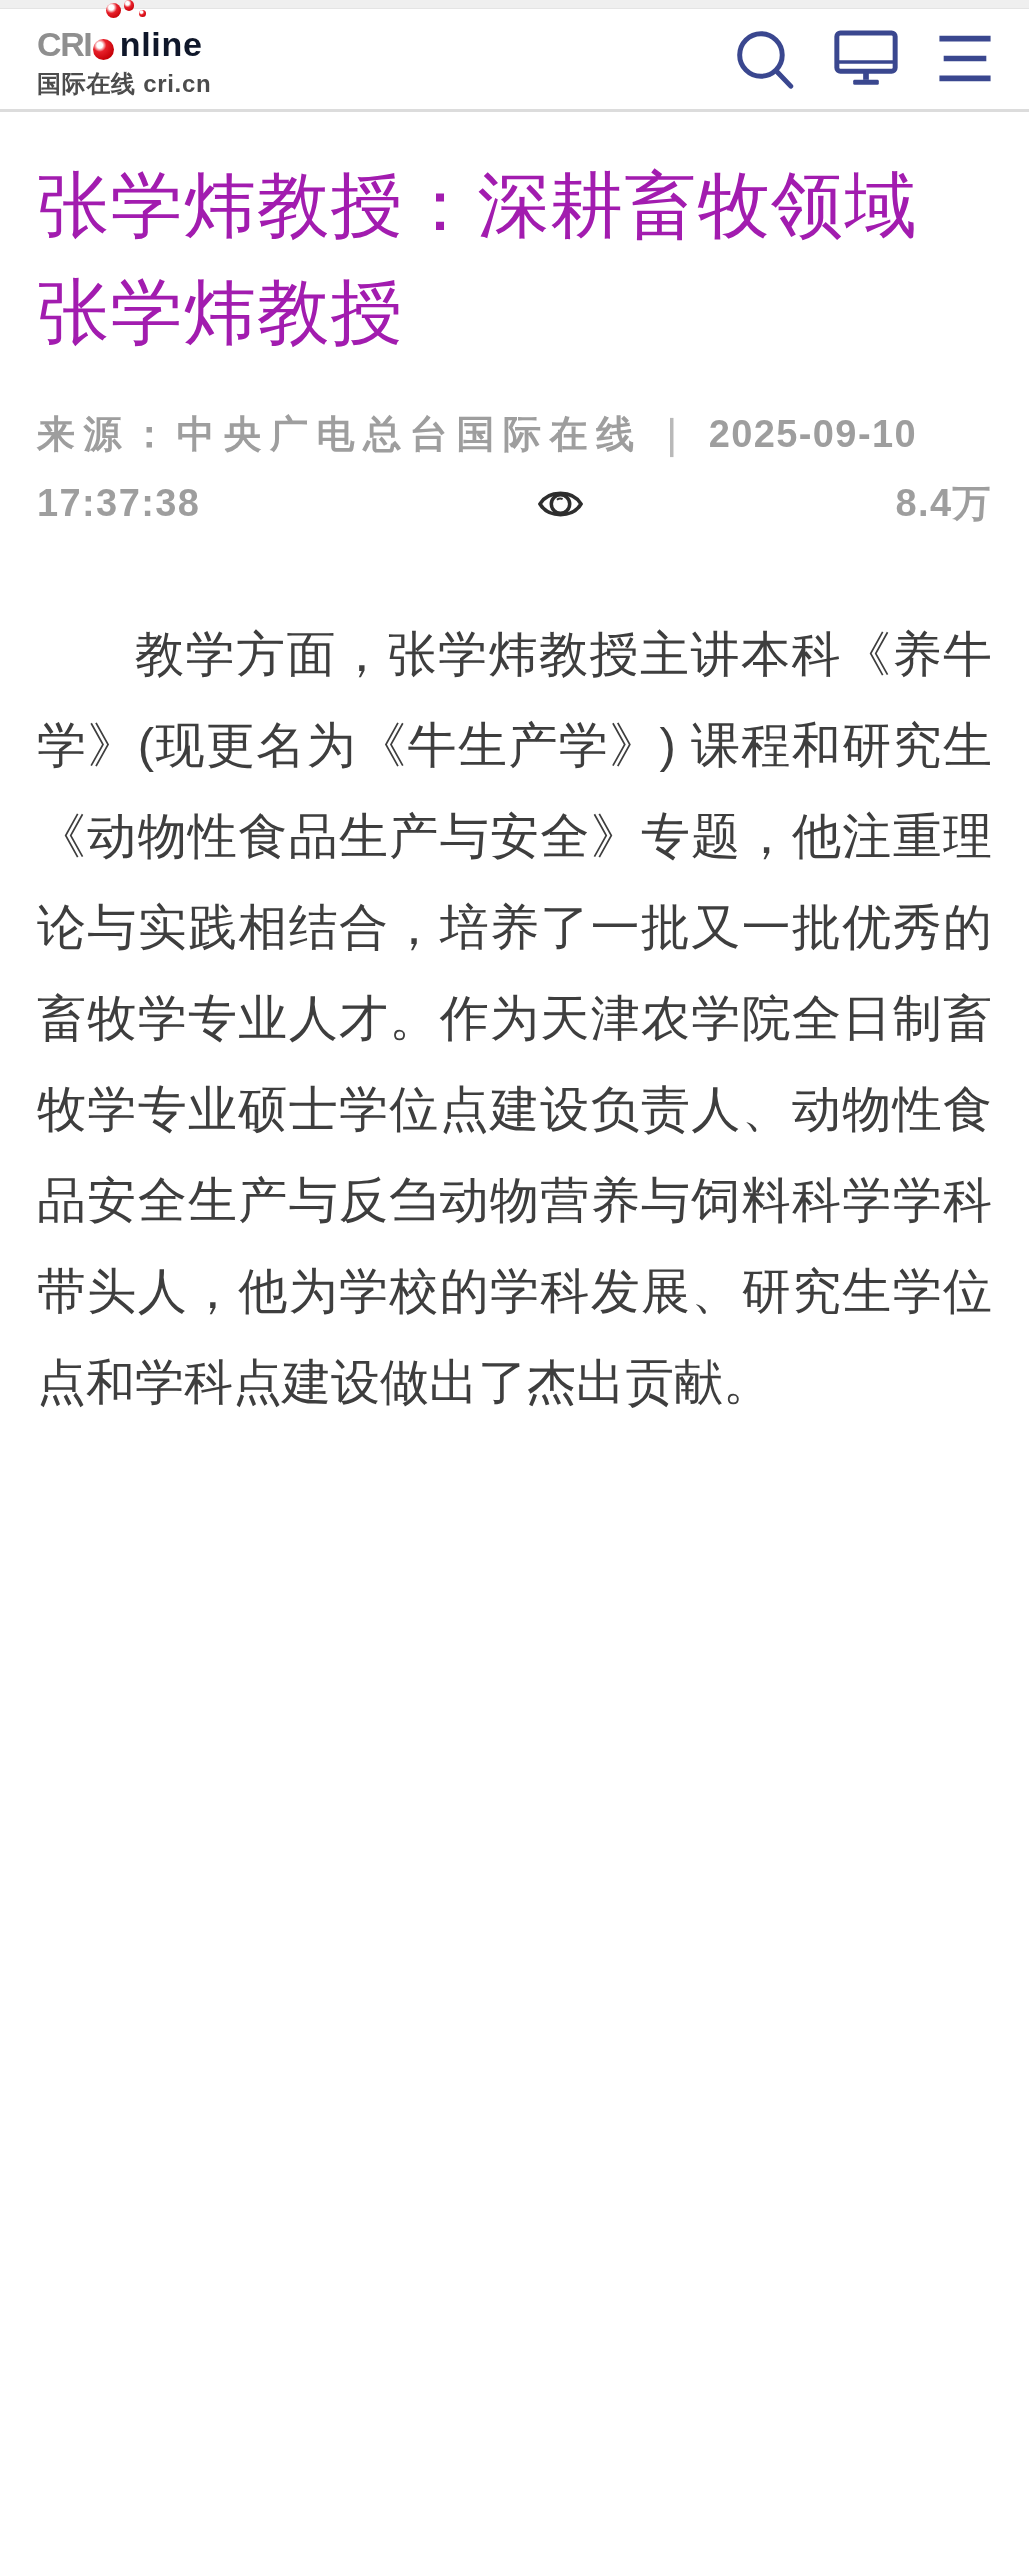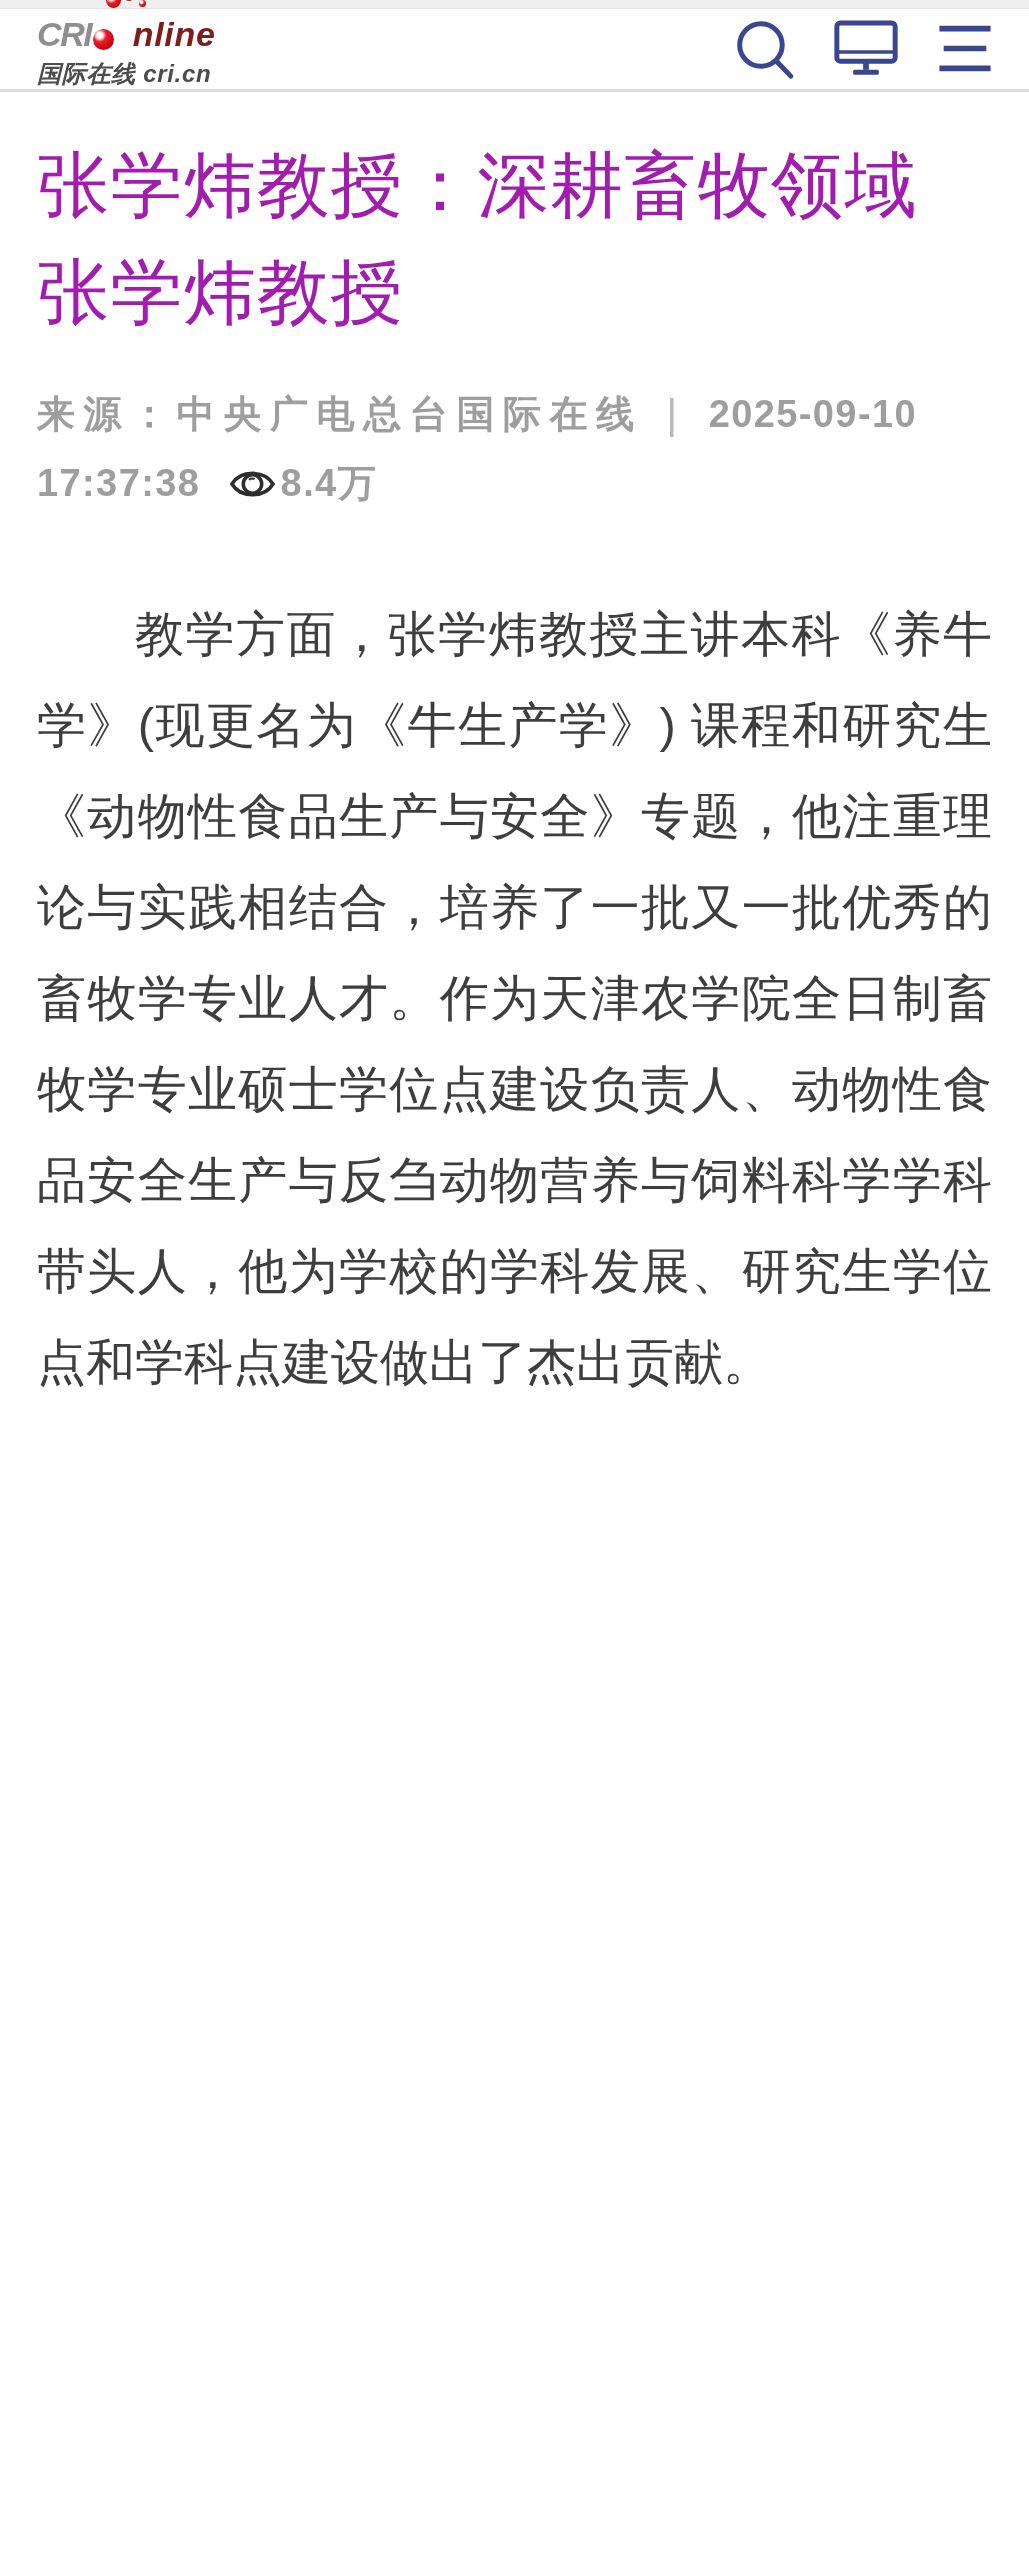--- a/index.html
+++ b/index.html
@@ -14,27 +14,26 @@
 
   
   .topbar {
     height: 8.6px;
     background: #efefef;
     border-bottom: 0.7px solid #e4e4e4;
   }
 
   
   .header {
-    height: 80px;
+    height: 100px;
     display: flex;
     align-items: center;
     justify-content: space-between;
     padding: 0 37px;
     background: #ffffff;
-    font-style: italic;
   }
   .logo { display: flex; flex-direction: column; cursor: pointer; }
   .logo-row {
     display: flex;
     align-items: flex-end;
     height: 44px;
     position: relative;
   }
   .logo-cri {
     font-size: 34px;
@@ -60,24 +59,24 @@
     position: absolute;
     border-radius: 50%;
     background: radial-gradient(circle at 35% 30%, #ffffff 0 18%, #e8202a 40%, #c50007 80%);
   }
   .logo-dot1 { width: 15px; height: 15px; left: 13px; top: -14.3px; }
   .logo-dot2 { width: 10.7px; height: 10.7px; left: 31px; top: -17px; }
   .logo-dot3 { width: 7.1px; height: 7.1px; left: 46px; top: -7.9px; }
   .logo-nline {
     font-size: 34px;
     font-weight: 700;
-    color: #7f1d1d;
+    color: #0f172a;
     letter-spacing: 0.7px;
     line-height: 1;
-    margin-left: 17px;
+    margin-left: 4px;
   }
   .logo-sub {
     margin-top: 6.4px;
     font-size: 24px;
     font-weight: 700;
     color: #4c4c4c;
     letter-spacing: 0.7px;
   }
 
   .header-icons { display: flex; align-items: center; gap: 40px; }
@@ -102,21 +101,21 @@
   .meta {
     margin-top: 34px;
     font-size: 38px;
     line-height: 69px;
     color: #9e9e9e;
     font-weight: 700;
   }
   .meta-source { letter-spacing: 8.6px; }
   .meta-pipe { color: #b9b9b9; margin: 0 18.6px 0 10px; letter-spacing: 0; }
   .meta-date, .meta-time { letter-spacing: 1.4px; }
-  .meta-line2 { display: flex; align-items: center; }
+  .meta-line2 { display: flex; align-items: center; justify-content: space-between; }
   .eye-icon { margin: 0 4.3px 0 29px; display: inline-block; }
   .eye-icon svg { display: block; }
   .meta-views { letter-spacing: 1.4px; }
 
   .body-text {
     margin-top: 71px;
     font-size: 49px;
     line-height: 91px;
     color: #3e3e3e;
     letter-spacing: 0;

